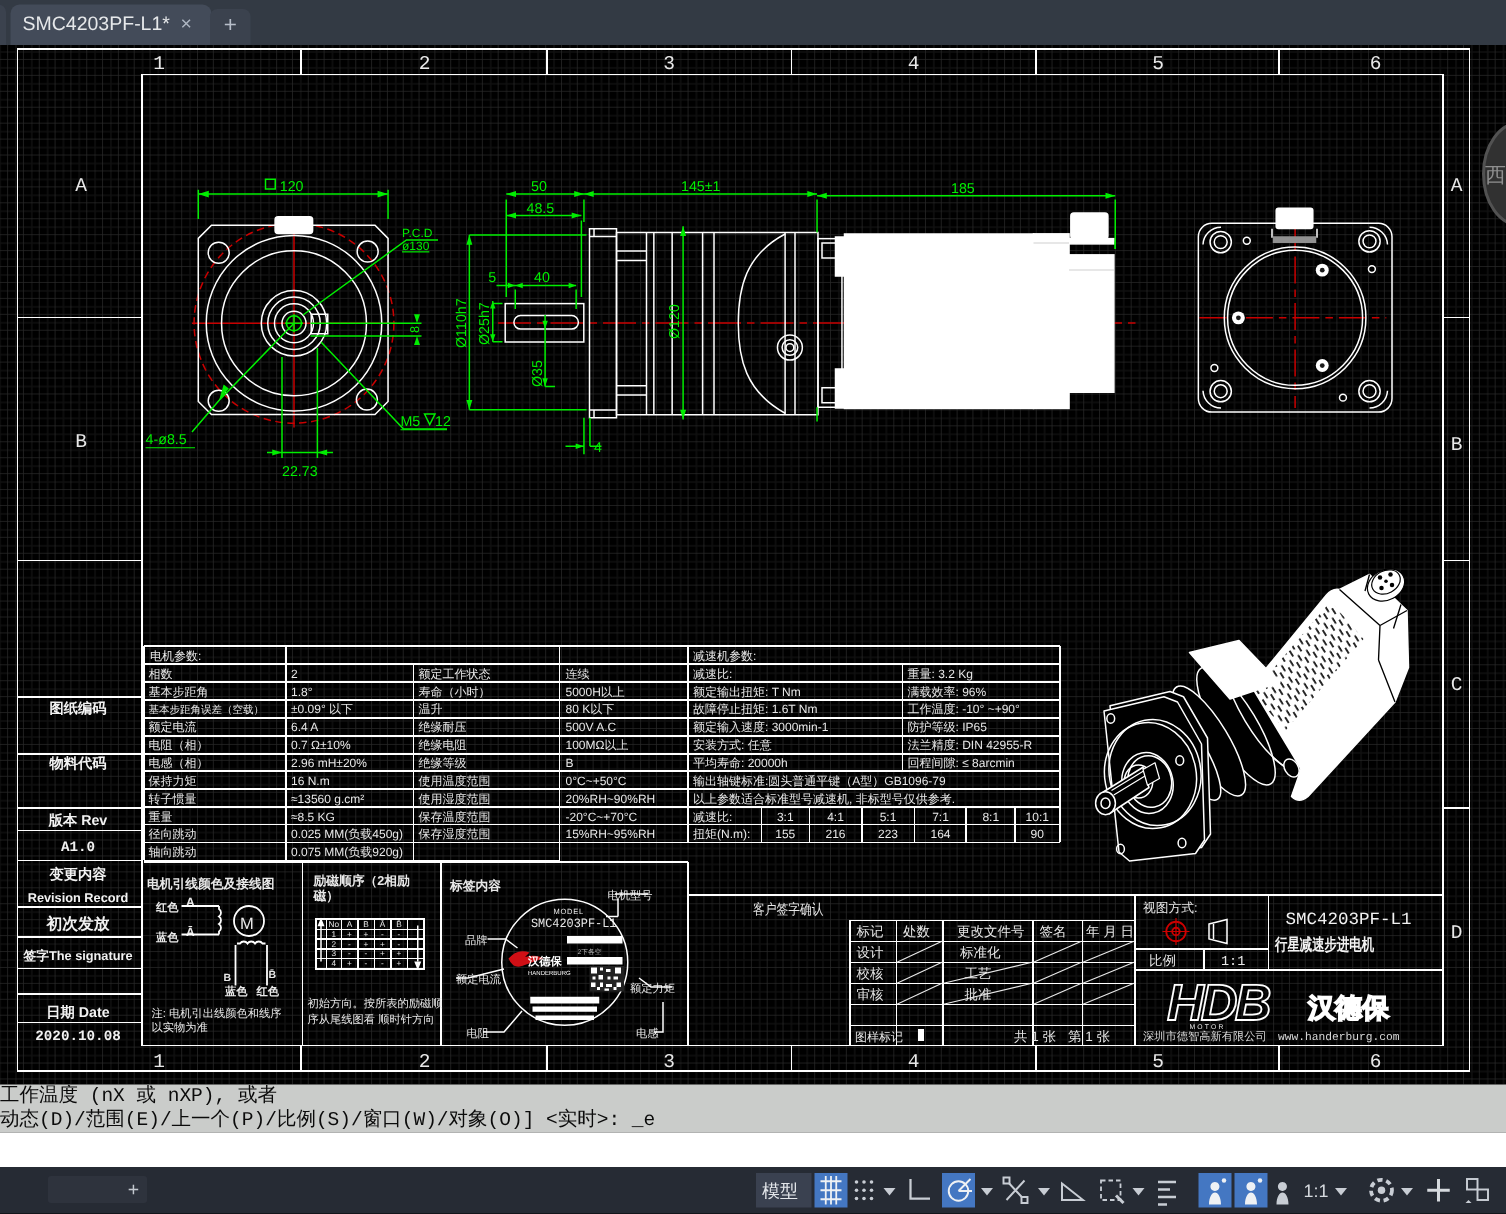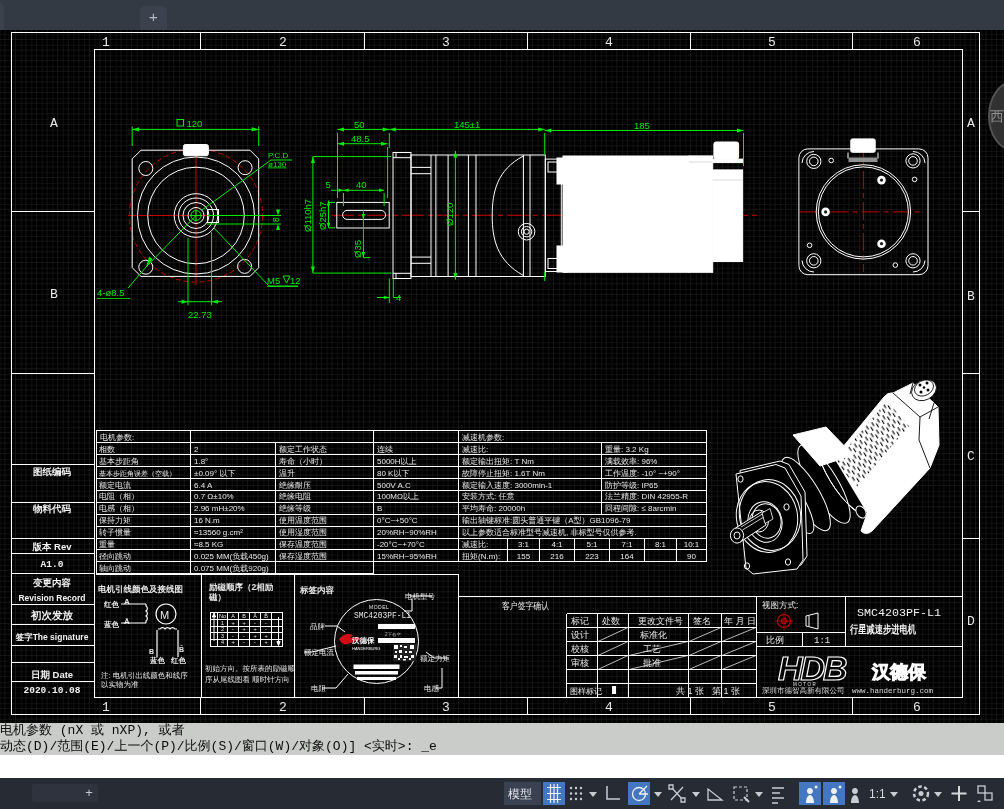--- a/index.html
+++ b/index.html
@@ -14,20 +14,21 @@
   #cmdgrey{position:absolute;left:0;top:723px;width:1004px;height:32px;background:#caccca;color:#0b0b0b;font-family:"Liberation Mono",monospace;font-size:13px;}
   #cmdgrey div{height:16px;line-height:16px;white-space:pre;}
   #cmdwhite{position:absolute;left:0;top:755px;width:1004px;height:23px;background:#fff;}
   #statusbar{position:absolute;left:0;top:778px;width:1004px;height:31px;background:#262b34;}
   .ltab{position:absolute;top:6px;color:#c3c8cf;font-size:13px;padding-left:48px;}
 </style>
 </head>
 <body>
 <div id="tabbar">
   <div id="tabedge"></div>
+  <div id="tab1">SMC4203PF-L1*<span class="x">×</span></div>
   <div id="tabplus">+</div>
 </div>
 <div id="draw">
 <svg width="1004" height="693" viewBox="0 30 1004 693" font-family="Liberation Sans, sans-serif">
 <defs>
   <pattern id="grid" width="10.55" height="10.62" patternUnits="userSpaceOnUse" x="5.4" y="8.1">
     <path d="M5.27 0V10.62M0 5.31H10.55" stroke="#101010" stroke-width="1" fill="none"></path>
     <path d="M10.55 0V10.62M0 10.62H10.55" stroke="#282828" stroke-width="1" fill="none"></path>
   </pattern>
 </defs>
@@ -557,21 +558,21 @@
   <path d="M735.5 528 L762 511.5 L766 525 L739.5 542.5 Z" fill="#000" stroke="#fff"></path>
   <path d="M741 527 L764 513 M742.5 530 L765.5 516" fill="none" stroke="#fff" stroke-width="0.8"></path>
   <path d="M762 513 L770 508.5 L773 519 L765 523.5 Z" fill="#000" stroke="#fff" stroke-width="0.8"></path>
   <ellipse cx="737" cy="535.5" rx="6.6" ry="7.6" fill="#000" stroke="#fff"></ellipse>
   <ellipse cx="737" cy="535.5" rx="3" ry="3.5" fill="none" stroke="#fff"></ellipse>
 </g>
 
 </svg>
 </div>
 <div id="cmdgrey">
-    <div>电机参数 (nX 或 nXP), 或者</div>
+    <div>工作温度 (nX 或 nXP), 或者</div>
     <div>动态(D)/范围(E)/上一个(P)/比例(S)/窗口(W)/对象(O)] &lt;实时&gt;: _e</div>
   </div>
 <div id="cmdwhite"></div>
 <div id="statusbar">
   <div class="ltab" style="left:0px;">局2</div>
   <div class="ltab" style="left:32px;width:18px;height:18px;background:#2e333d;text-align:center;line-height:17px;border-radius:2px;">+</div>
   <svg class="abs" style="left:0;top:0" width="1004" height="31">
     <rect x="504" y="4" width="37" height="23" fill="#3a4150"></rect>
     <text x="508" y="20" font-size="12" fill="#e3e6ea" font-family="Liberation Sans, sans-serif">模型</text>
     <rect x="543" y="4" width="22" height="23" fill="#4477c2"></rect>

